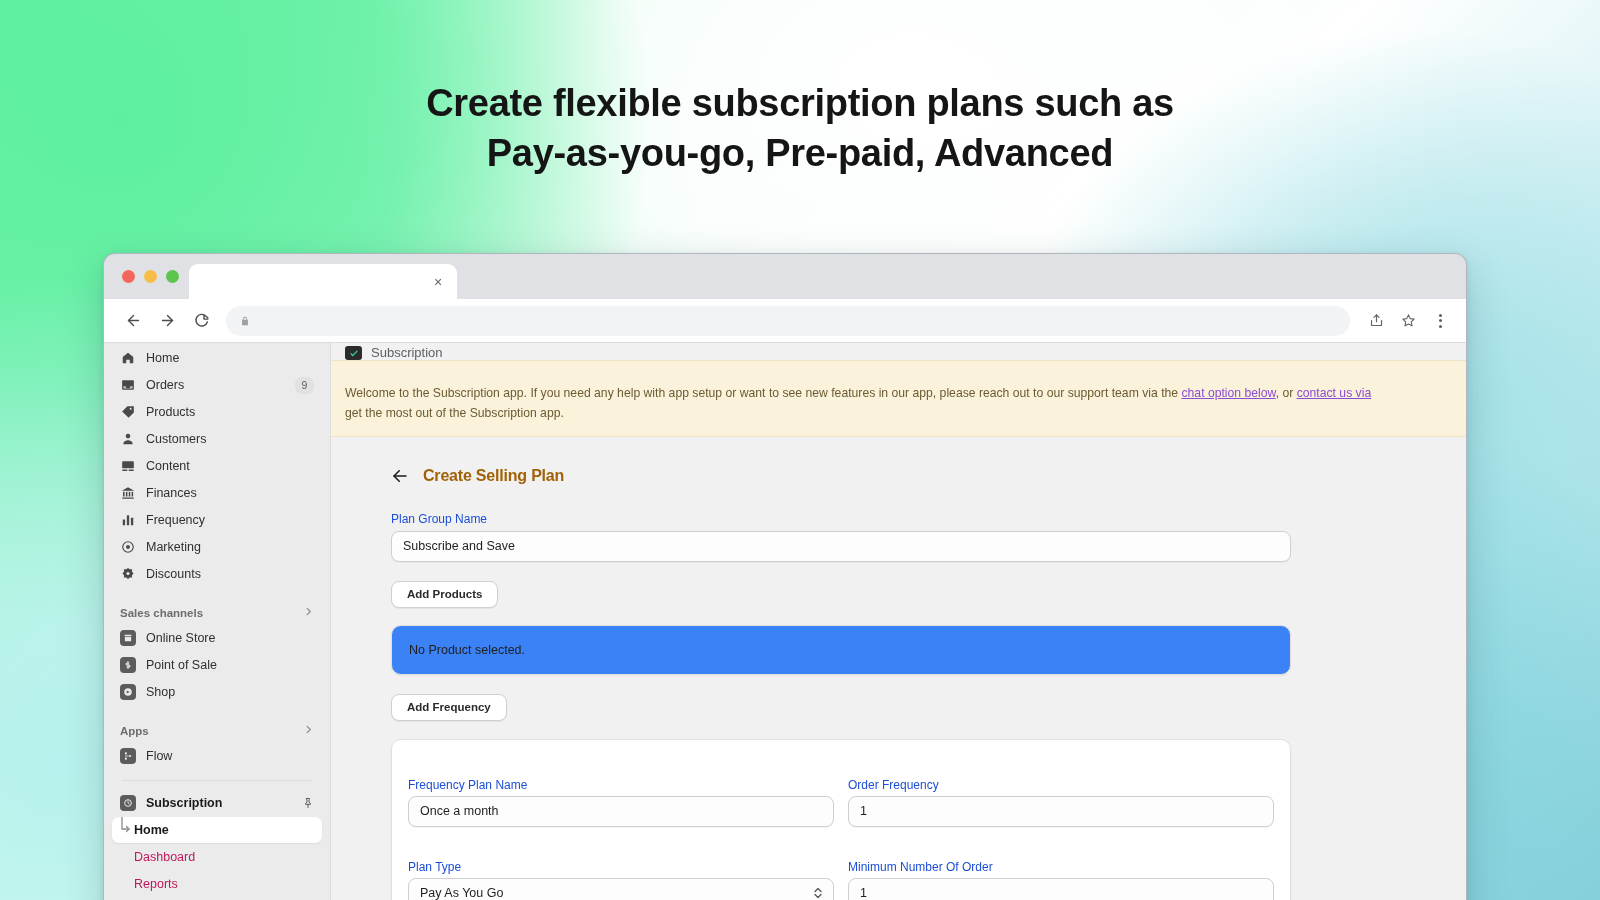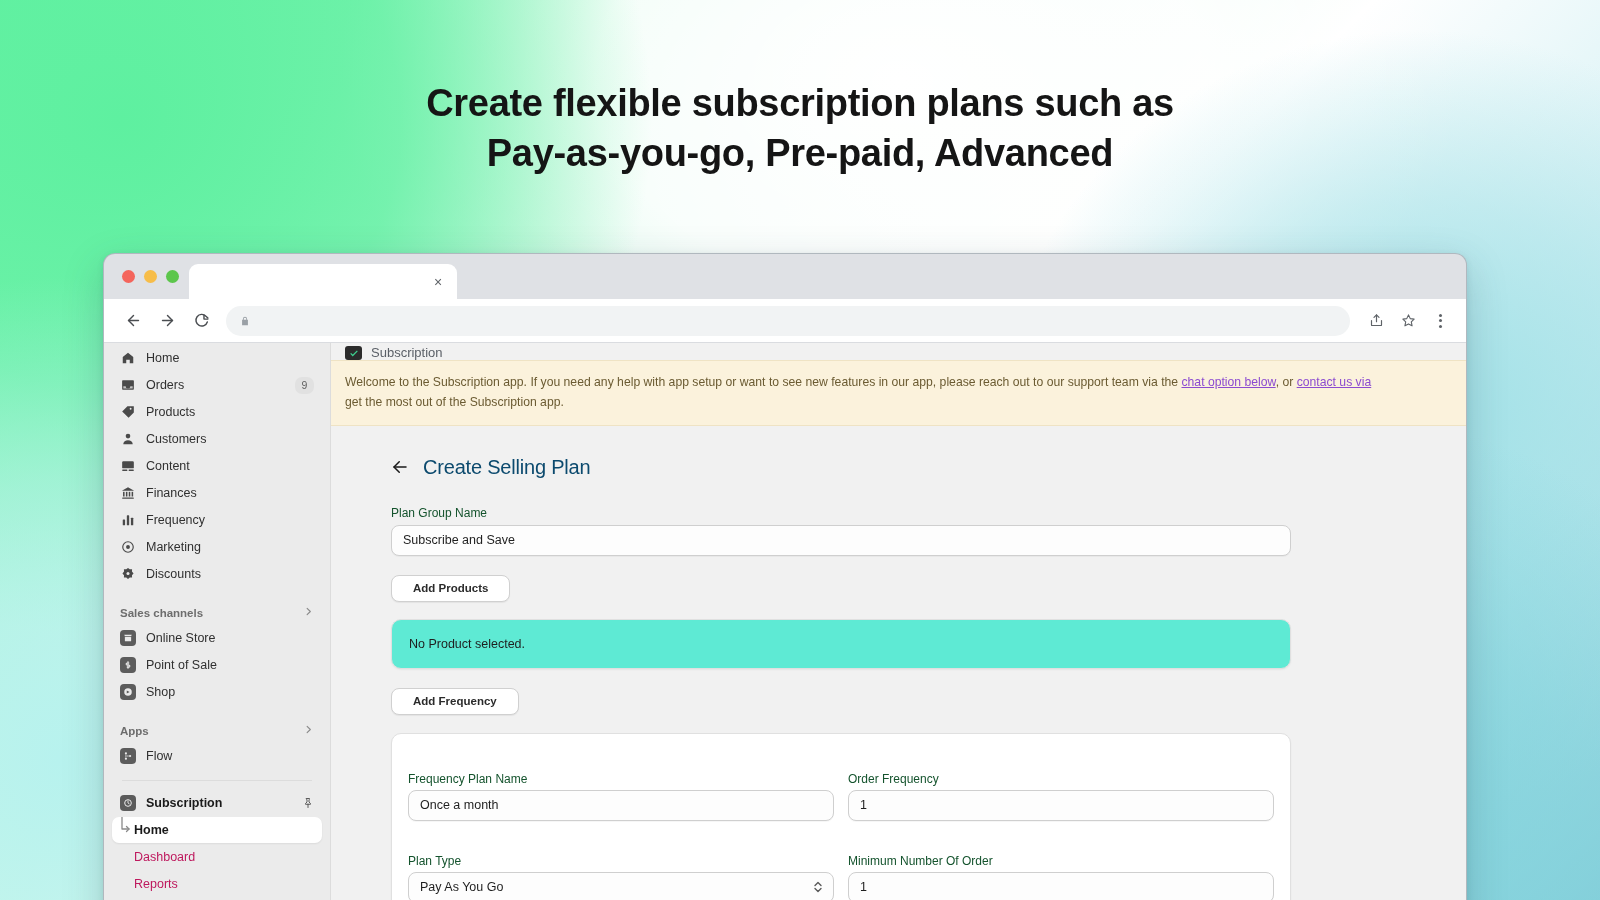--- a/index.html
+++ b/index.html
@@ -184,60 +184,60 @@
   .app-header .aico {
     width: 17px; height: 14px; border-radius: 3px; background: #2b2b2b; flex: none;
     display: flex; align-items: center; justify-content: center; color: #3ecf8e; font-size: 9px;
   }
   .app-header .atitle { font-size: 13px; color: #5a5f66; font-weight: 500; }
 
   .banner {
     background: #fbf2dc;
     border-top: 1px solid #efe3c4;
     border-bottom: 1px solid #efe3c4;
-    padding: 12px 0 12px 14px;
+    padding: 23px 0 12px 14px;
     font-size: 12.2px;
     line-height: 1.62;
     color: #6b5b32;
     white-space: nowrap;
     overflow: hidden;
   }
   .banner a { color: #8c4bd0; text-decoration: underline; }
   .banner .l2 { display: block; }
 
   .page { padding: 30px 0 0 60px; }
   .page-title-row { display: flex; align-items: center; gap: 14px; margin-bottom: 27px; }
   .back-arrow { color: #1a1a1a; display: flex; }
-  .page-title { font-size: 20px; font-weight: 400; color: #0c4a6e; letter-spacing: -0.2px; }
-
-  .field-label { font-size: 12px; color: #14532d; margin-bottom: 5px; }
+  .page-title { font-size: 16px; font-weight: 700; color: #a16207; letter-spacing: -0.2px; }
+
+  .field-label { font-size: 12px; color: #1d4ed8; margin-bottom: 5px; }
   .input {
     width: 900px; height: 31px;
     background: #fdfdfd;
     border: 1px solid #cfcfcf;
     border-radius: 8px;
     display: flex; align-items: center;
     padding: 0 11px;
     font-size: 12.5px;
     color: #1f1f1f;
     box-shadow: 0 1px 0 rgba(0,0,0,0.035);
   }
   .btn {
     display: inline-flex; align-items: center; justify-content: center;
-    height: 27px; padding: 0 21px;
+    height: 27px; padding: 0 15px;
     background: #ffffff;
     border: 1px solid #d0d0d0;
     border-radius: 8px;
     font-size: 11.5px; font-weight: 700; color: #2b2b2b;
     box-shadow: 0 1px 1px rgba(0,0,0,0.06);
     margin-top: 19px;
   }
   .panel {
     width: 900px;
-    background: #5eead4;
+    background: #3b82f6;
     border: 1px solid #e0e0e0;
     border-radius: 10px;
     box-shadow: 0 1px 2px rgba(0,0,0,0.05);
     margin-top: 17px;
     padding: 17px;
     font-size: 12.5px;
     color: #1f1f1f;
   }
   .card {
     width: 900px;

